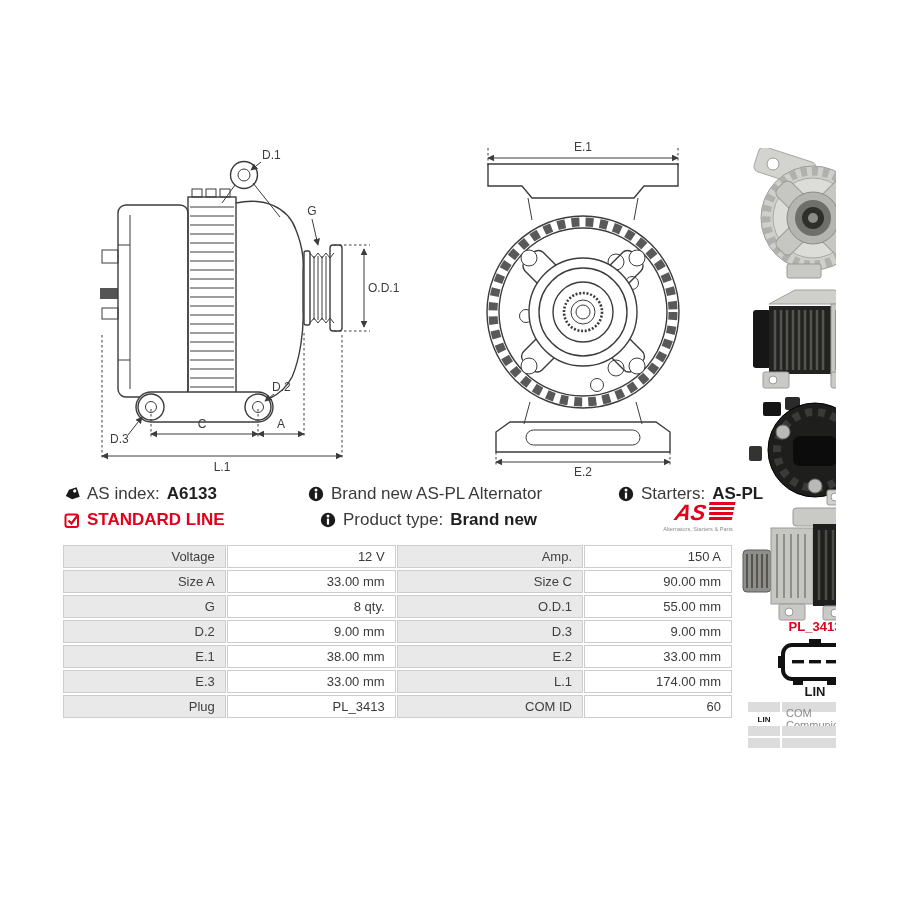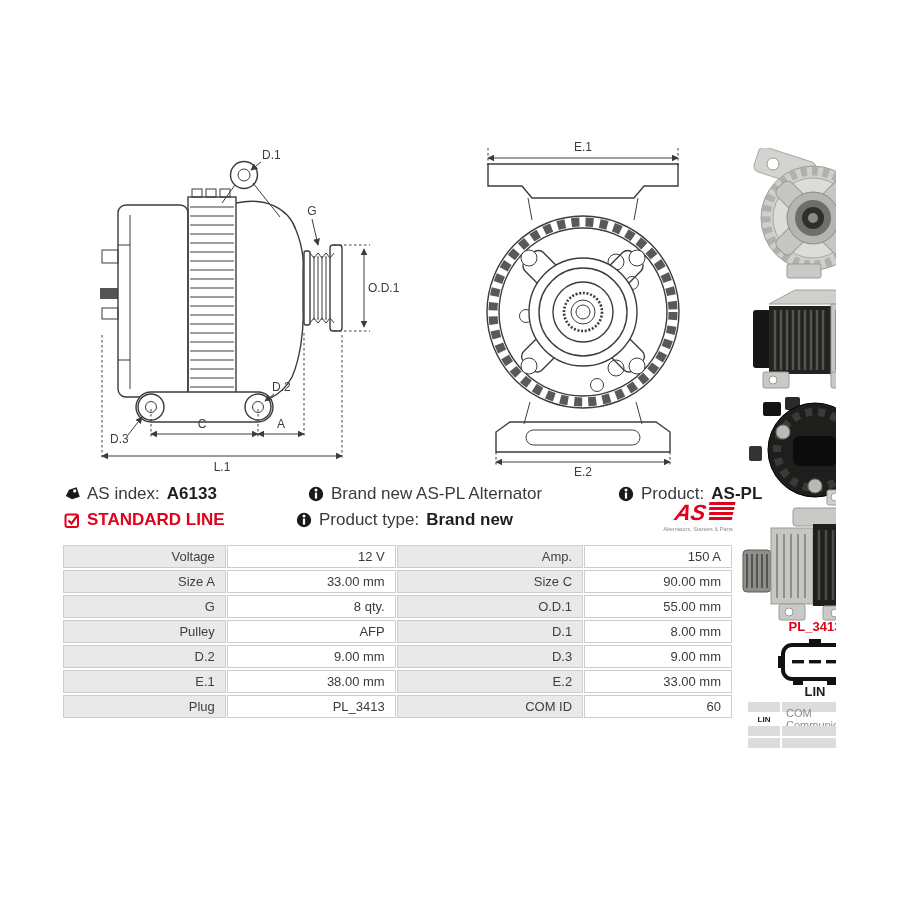--- a/index.html
+++ b/index.html
@@ -251,37 +251,37 @@
 
   <div class="info-item" style="left:308px;top:484px;">
     <svg class="micon" viewBox="0 0 16 16">
       <circle cx="8" cy="8" r="7.2" fill="#1a1a1a"></circle>
       <rect x="6.9" y="6.6" width="2.2" height="6" fill="#fff"></rect>
       <circle cx="8" cy="4" r="1.5" fill="#fff"></circle>
     </svg>
     <span>Brand new AS-PL Alternator</span>
   </div>
 
-  <div class="info-item" style="left:296px;top:510px;">
+  <div class="info-item" style="left:320px;top:510px;">
     <svg class="micon" viewBox="0 0 16 16">
       <circle cx="8" cy="8" r="7.2" fill="#1a1a1a"></circle>
       <rect x="6.9" y="6.6" width="2.2" height="6" fill="#fff"></rect>
       <circle cx="8" cy="4" r="1.5" fill="#fff"></circle>
     </svg>
     <span>Product type:</span>
     <b>Brand new</b>
   </div>
 
   <div class="info-item" style="left:618px;top:484px;">
     <svg class="micon" viewBox="0 0 16 16">
       <circle cx="8" cy="8" r="7.2" fill="#1a1a1a"></circle>
       <rect x="6.9" y="6.6" width="2.2" height="6" fill="#fff"></rect>
       <circle cx="8" cy="4" r="1.5" fill="#fff"></circle>
     </svg>
-    <span>Product:</span>
+    <span>Starters:</span>
     <b>AS-PL</b>
   </div>
 
   <div style="position:absolute;left:648px;top:500px;">
     <svg width="96" height="36" viewBox="0 0 96 36">
       <g transform="skewX(-12)">
         <text x="30" y="20" font-size="22" font-weight="bold" font-style="italic" fill="#e2001a">AS</text>
         <rect x="62" y="2" width="26" height="3" fill="#e2001a"></rect>
         <rect x="63" y="7" width="25" height="3" fill="#e2001a"></rect>
         <rect x="64" y="12" width="24" height="3" fill="#e2001a"></rect>
@@ -311,36 +311,36 @@
         <td class="lab">Size C</td>
         <td class="val">90.00 mm</td>
       </tr>
       <tr>
         <td class="lab">G</td>
         <td class="val">8 qty.</td>
         <td class="lab">O.D.1</td>
         <td class="val">55.00 mm</td>
       </tr>
       <tr>
-        <td class="lab">Pulley</td>
-        <td class="val">AFP</td>
-        <td class="lab">D.1</td>
-        <td class="val">8.00 mm</td>
-      </tr>
-      <tr>
         <td class="lab">D.2</td>
         <td class="val">9.00 mm</td>
         <td class="lab">D.3</td>
         <td class="val">9.00 mm</td>
       </tr>
       <tr>
         <td class="lab">E.1</td>
         <td class="val">38.00 mm</td>
         <td class="lab">E.2</td>
         <td class="val">33.00 mm</td>
+      </tr>
+      <tr>
+        <td class="lab">E.3</td>
+        <td class="val">33.00 mm</td>
+        <td class="lab">L.1</td>
+        <td class="val">174.00 mm</td>
       </tr>
       <tr>
         <td class="lab">Plug</td>
         <td class="val">PL_3413</td>
         <td class="lab">COM ID</td>
         <td class="val">60</td>
       </tr>
     </tbody>
   </table>
 

